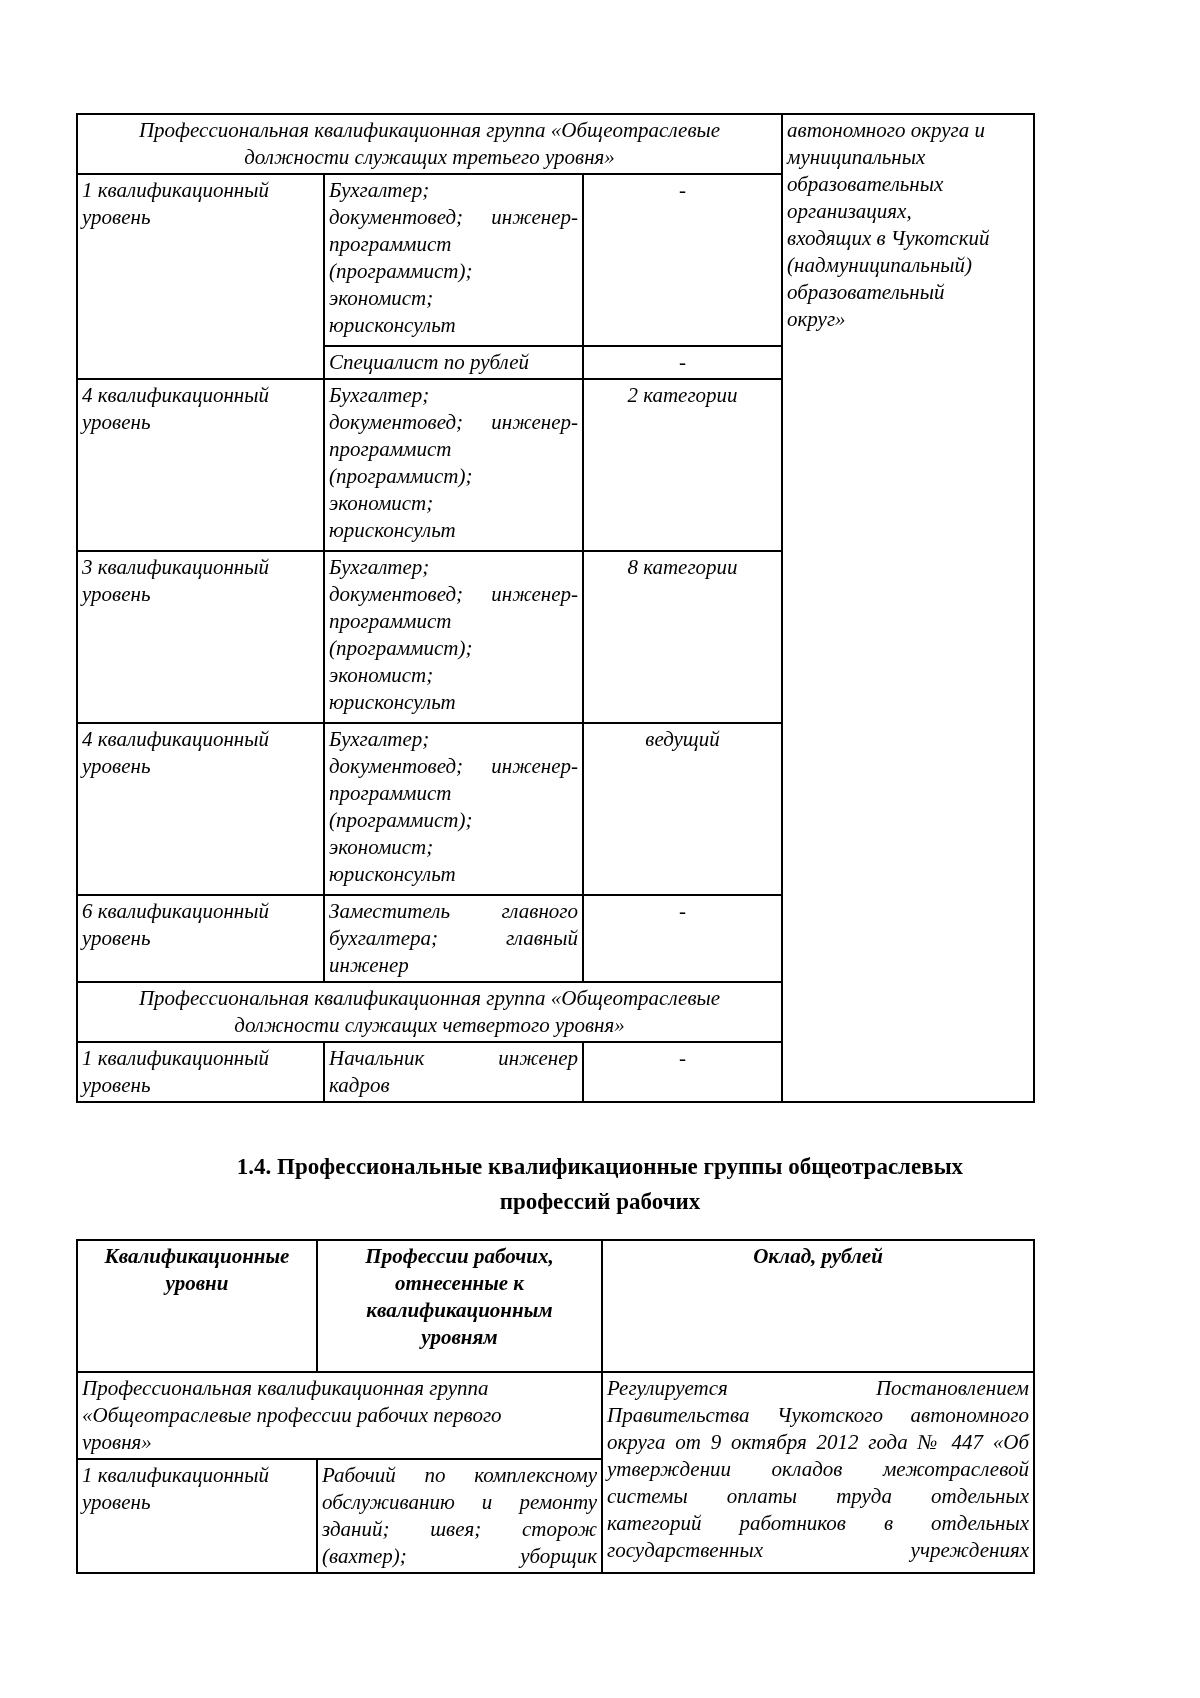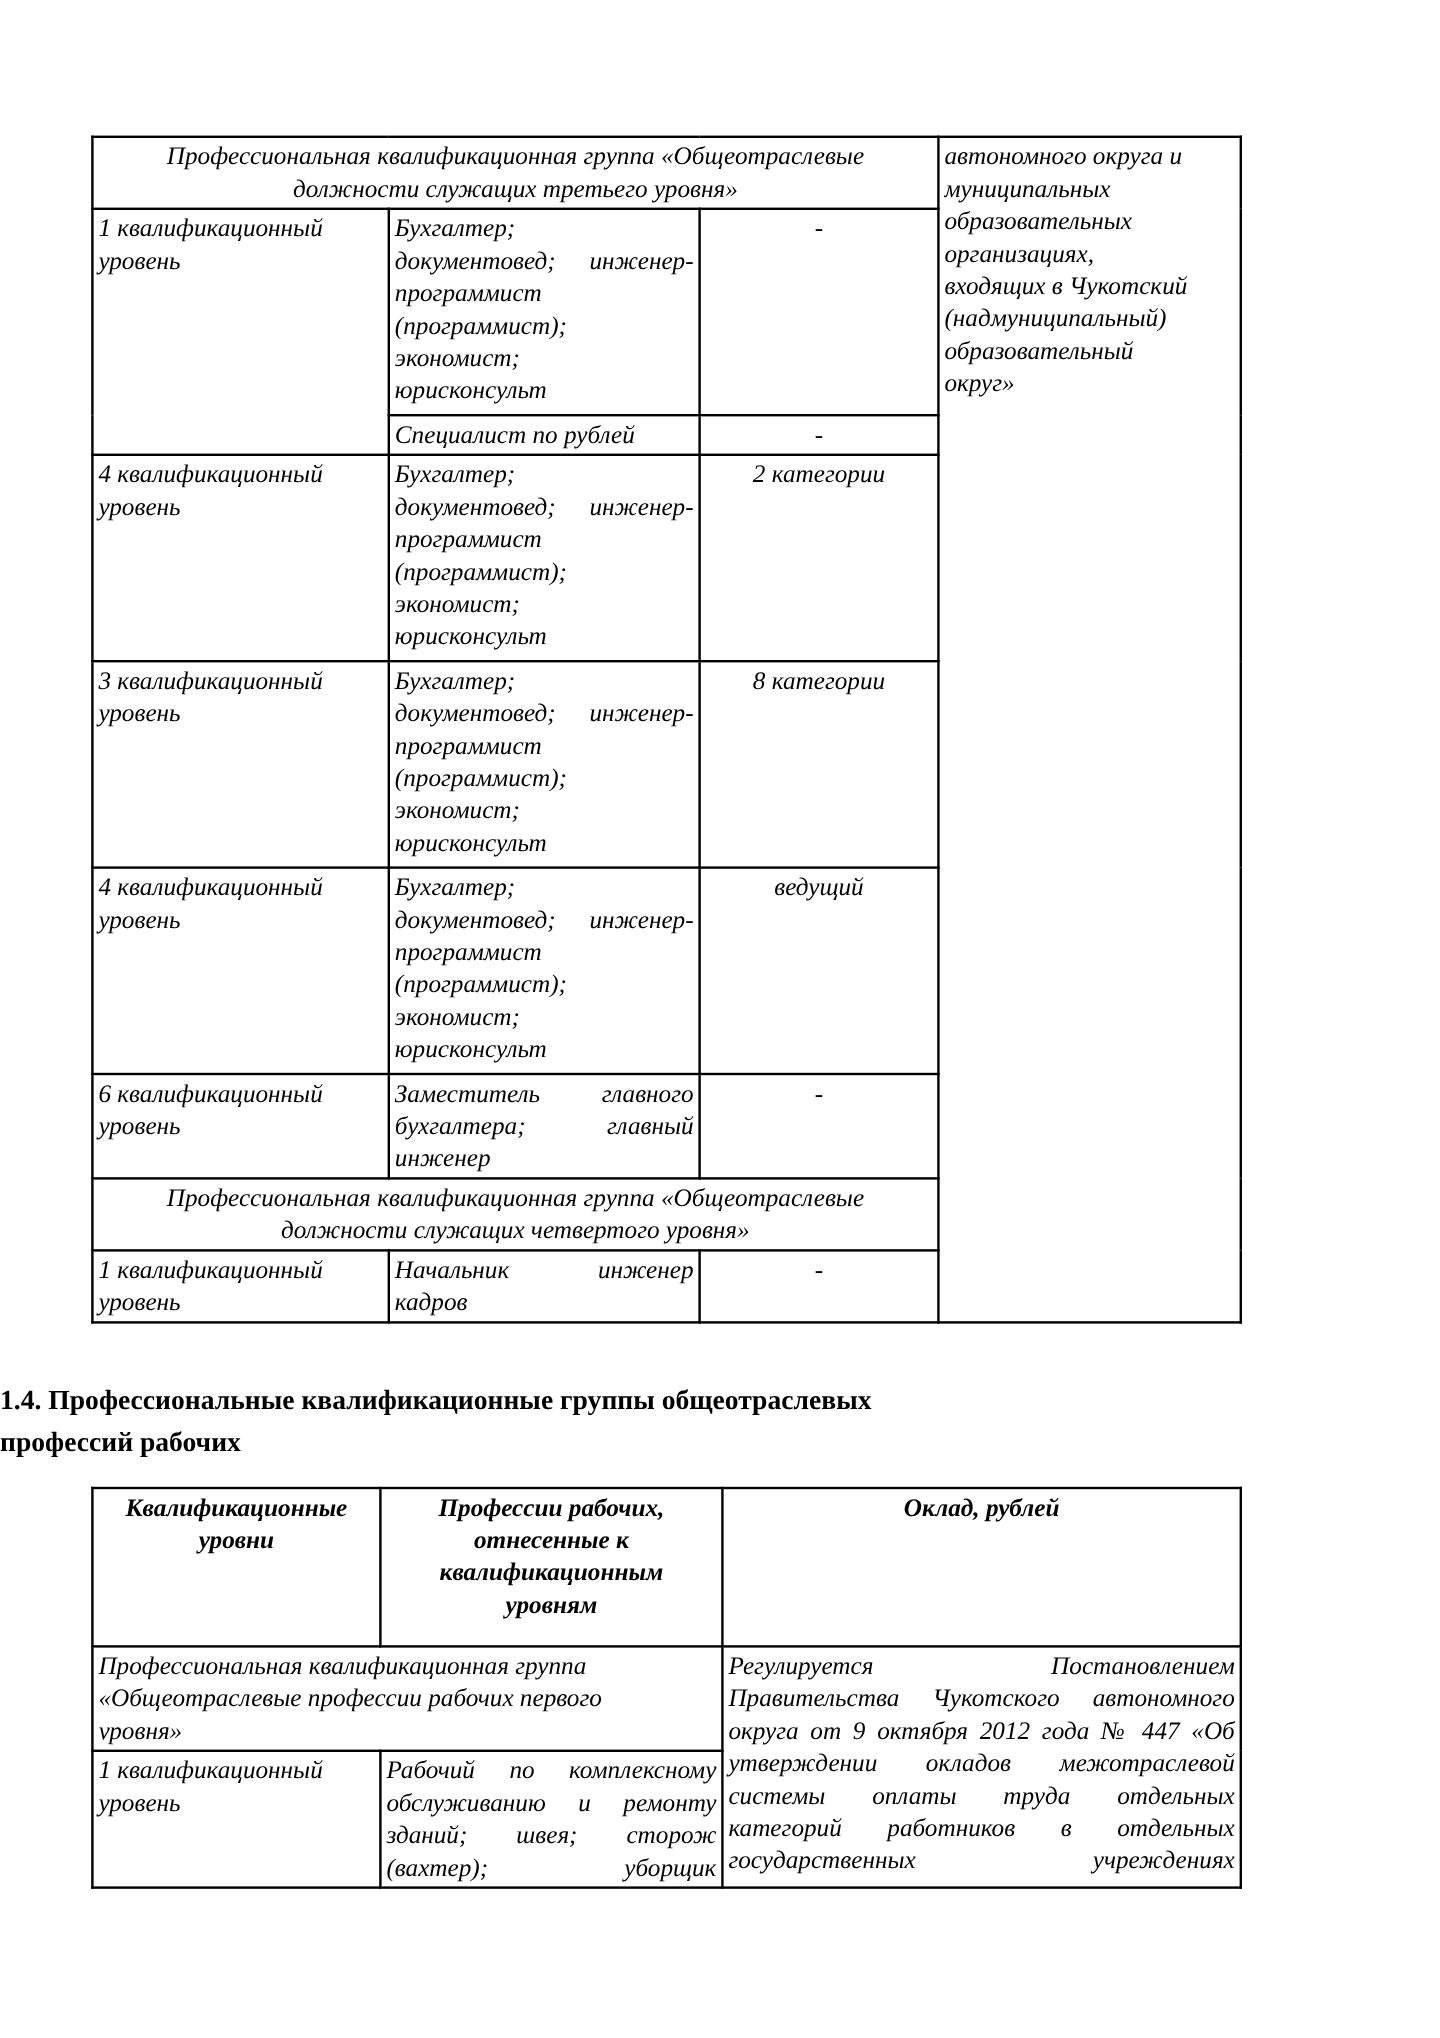--- a/index.html
+++ b/index.html
@@ -48,20 +48,21 @@
     font-weight:bold;vertical-align:middle;
     height:126px;line-height:27px;
   }
   .t2 .rowA td{height:74px;}
   .t2 .rowB td{height:102px;}
   .t2{margin-top:20px;}
 
   .section-title{
     margin:46px 0 0 0;
     width:1200px;
+    text-align:center;
     font-weight:bold;
     font-size:23px;
     line-height:35px;
     white-space:pre-line;
   }
 </style>
 </head>
 <body>
 
 <div class="page">

